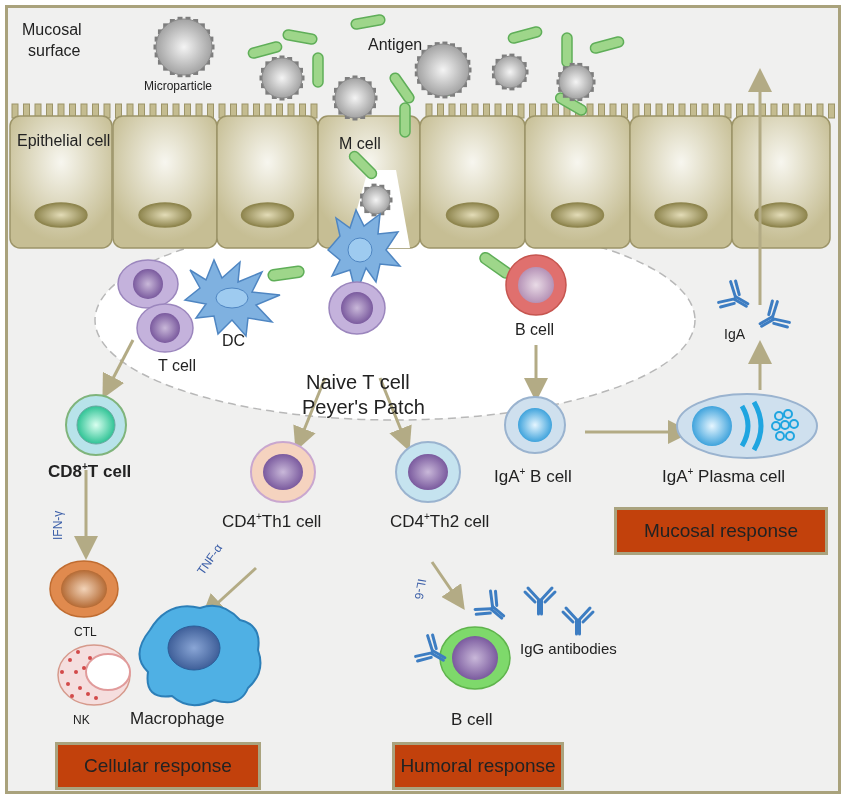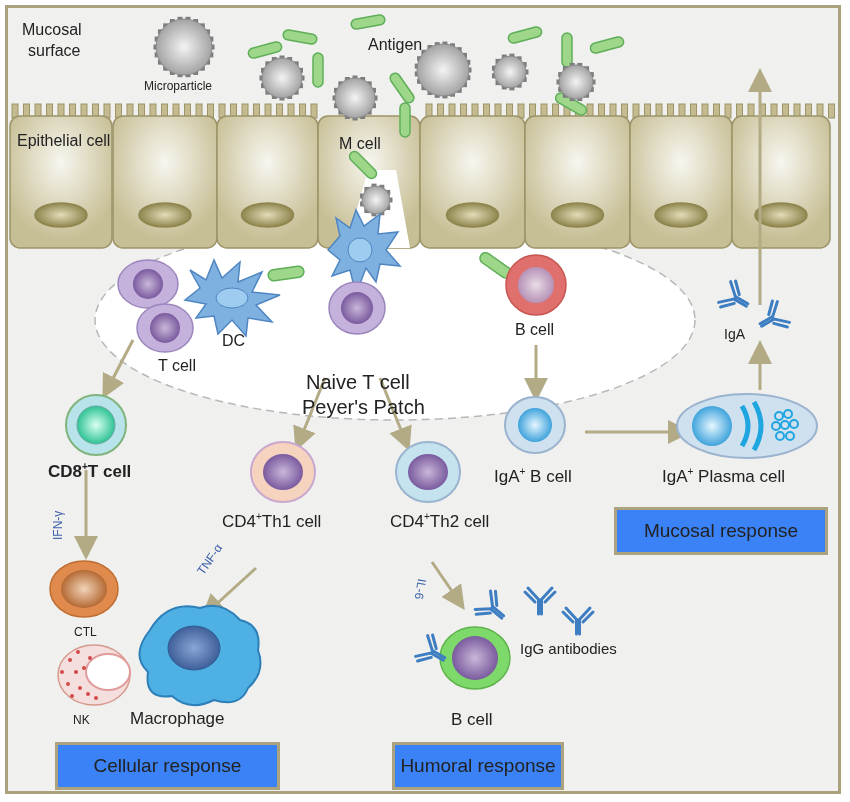--- a/index.html
+++ b/index.html
@@ -3,21 +3,21 @@
 <meta charset="utf-8">
 <style>
   html,body{margin:0;padding:0;background:#fff;}
   body{width:850px;height:802px;position:relative;overflow:hidden;font-family:"Liberation Sans",sans-serif;}
   #frame{position:absolute;left:5px;top:5px;width:836px;height:789px;background:#f0f0ef;border:3px solid #a9a27c;box-sizing:border-box;}
   svg{position:absolute;left:0;top:0;}
   .lbl{position:absolute;color:#222;font-size:17px;white-space:nowrap;line-height:1;}
   .bold{font-weight:normal;}
   .small{font-size:13px;}
   .blue{color:#3c5fa8;font-size:12px;}
-  .box{position:absolute;border:3px solid #aaa37e;background:#3b82f6;box-sizing:border-box;font-size:19px;color:#222;display:flex;align-items:center;justify-content:center;}
+  .box{position:absolute;border:3px solid #aaa37e;background:#c2410c;box-sizing:border-box;font-size:19px;color:#222;display:flex;align-items:center;justify-content:center;}
   sup{font-size:10px;vertical-align:top;position:relative;top:-1px;}
 </style>
 </head>
 <body>
 
 <div id="frame"></div>
 
 <svg id="art" width="850" height="802" viewBox="0 0 850 802">
   <defs>
     <radialGradient id="gEpi" cx="0.5" cy="0.35" r="0.6">
@@ -503,15 +503,15 @@
 <div class="lbl blue" style="left:52px;top:540px;transform:rotate(-90deg);transform-origin:left top;">IFN-γ</div>
 <div class="lbl blue" style="left:195px;top:570px;transform:rotate(-55deg);transform-origin:left top;">TNF-α</div>
 <div class="lbl blue" style="left:428px;top:580px;transform:rotate(100deg);transform-origin:left top;">IL-6</div>
 
 <div class="lbl bold small" style="left:74px;top:626px;font-size:12px;">CTL</div>
 <div class="lbl bold small" style="left:73px;top:714px;font-size:12px;">NK</div>
 <div class="lbl" style="left:130px;top:710px;">Macrophage</div>
 <div class="lbl" style="left:520px;top:641px;font-size:15px;">IgG antibodies</div>
 <div class="lbl" style="left:451px;top:711px;">B cell</div>
 
-<div class="box" style="left:55px;top:742px;width:225px;height:48px;">Cellular response</div>
+<div class="box" style="left:55px;top:742px;width:206px;height:48px;">Cellular response</div>
 <div class="box" style="left:392px;top:742px;width:172px;height:48px;">Humoral response</div>
 <div class="box" style="left:614px;top:507px;width:214px;height:48px;">Mucosal response</div>
 
 </body></html>

